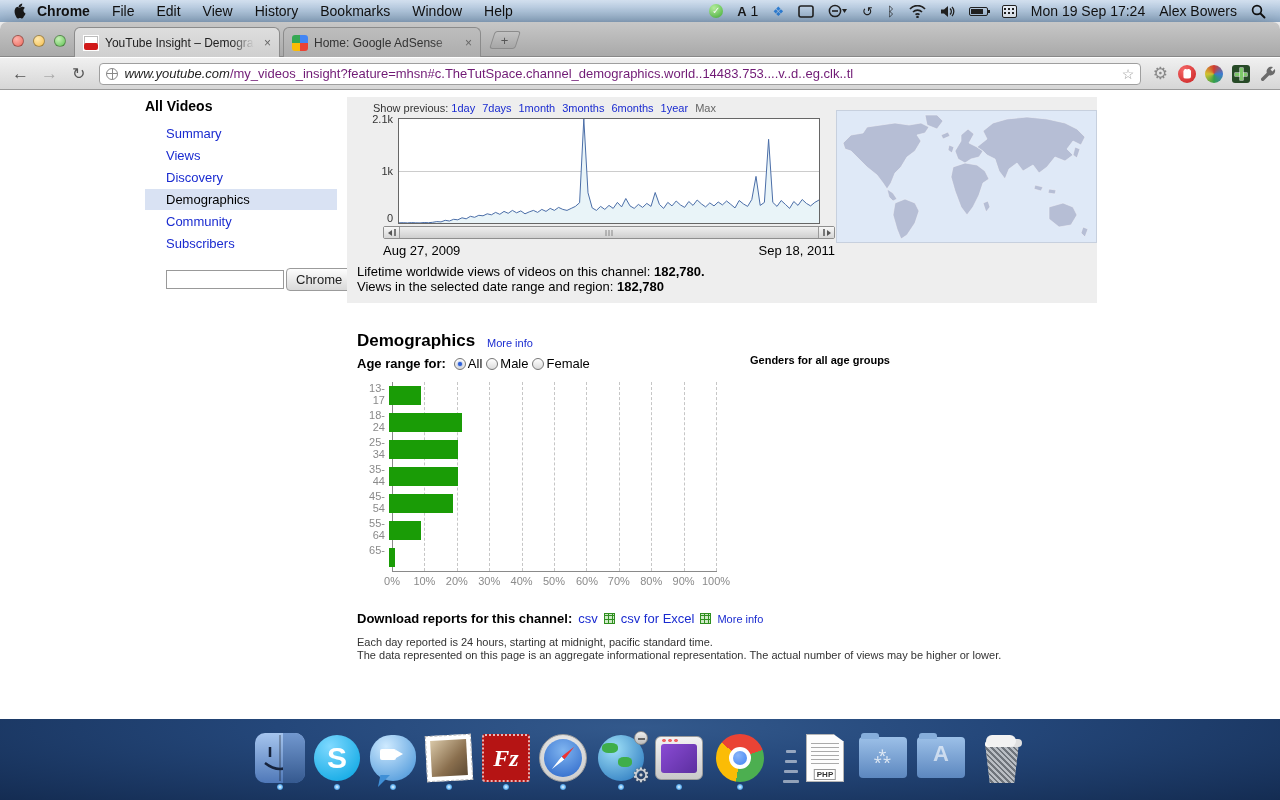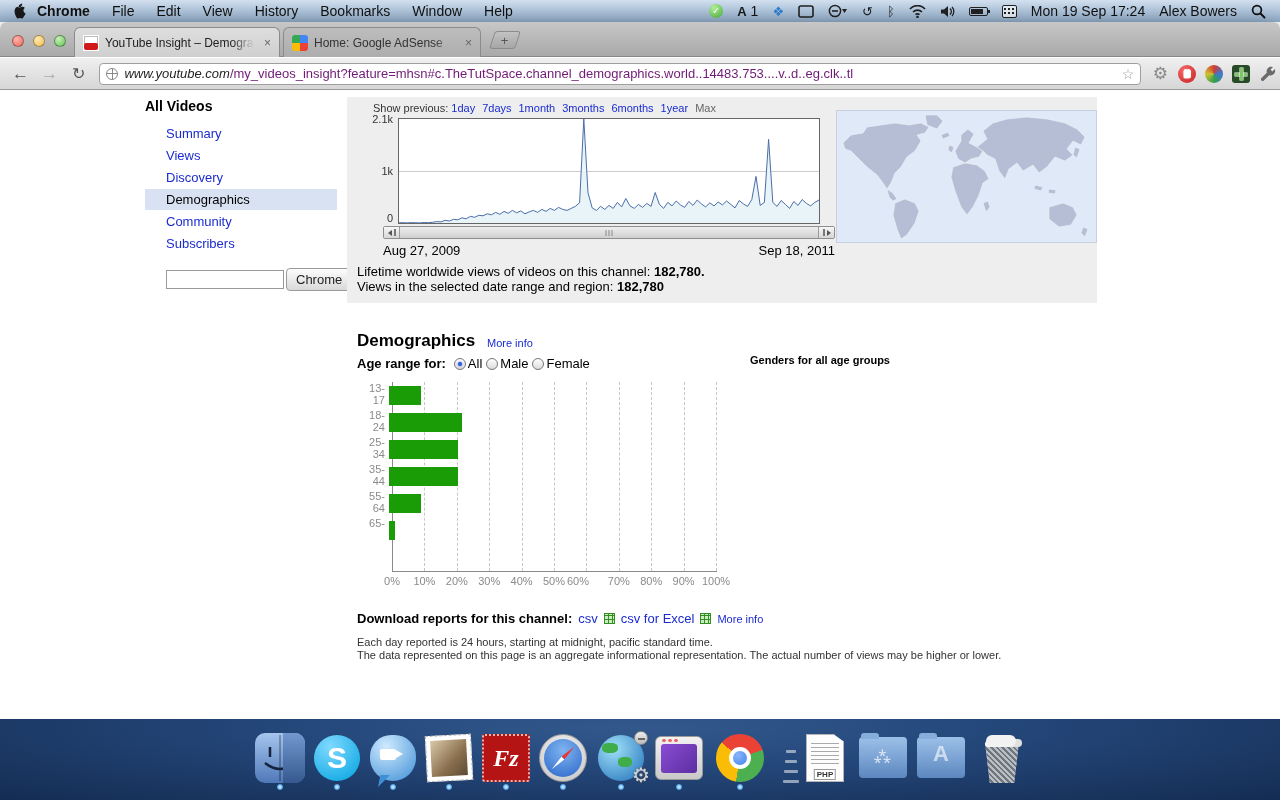--- a/index.html
+++ b/index.html
@@ -464,40 +464,46 @@
                 <span class="bar" style="width: 68.7px; background: rgb(26, 156, 6);"></span>
               </span>
             </div>
           <div class="brow">
               <span class="cat">35-44</span>
               <span class="track">
                 <span class="bar" style="width: 68.7px; background: rgb(26, 156, 6);"></span>
               </span>
             </div>
           <div class="brow">
+              <span class="cat">45-54</span>
+              <span class="track">
+                <span class="bar" style="width: 64.2px; background: rgb(26, 156, 6);"></span>
+              </span>
+            </div>
+          <div class="brow">
               <span class="cat">55-64</span>
               <span class="track">
                 <span class="bar" style="width: 32.1px; background: rgb(26, 156, 6);"></span>
               </span>
             </div>
           <div class="brow">
               <span class="cat">65-</span>
               <span class="track">
                 <span class="bar" style="width: 5.8px; background: rgb(26, 156, 6);"></span>
               </span>
             </div>
           <div id="barbase"></div>
           <div id="barticks">
             <span style="left:0px">0%</span>
             <span style="left:32.4px">10%</span>
             <span style="left:64.8px">20%</span>
             <span style="left:97.2px">30%</span>
             <span style="left:129.6px">40%</span>
             <span style="left:162px">50%</span>
-            <span style="left:186px">60%</span>
+            <span style="left:195px">60%</span>
             <span style="left:226.8px">70%</span>
             <span style="left:259.2px">80%</span>
             <span style="left:291.6px">90%</span>
             <span style="left:324px">100%</span>
           </div>
         </div>
       </div>
 
       <div id="pietitle">Genders for all age groups</div>
 

